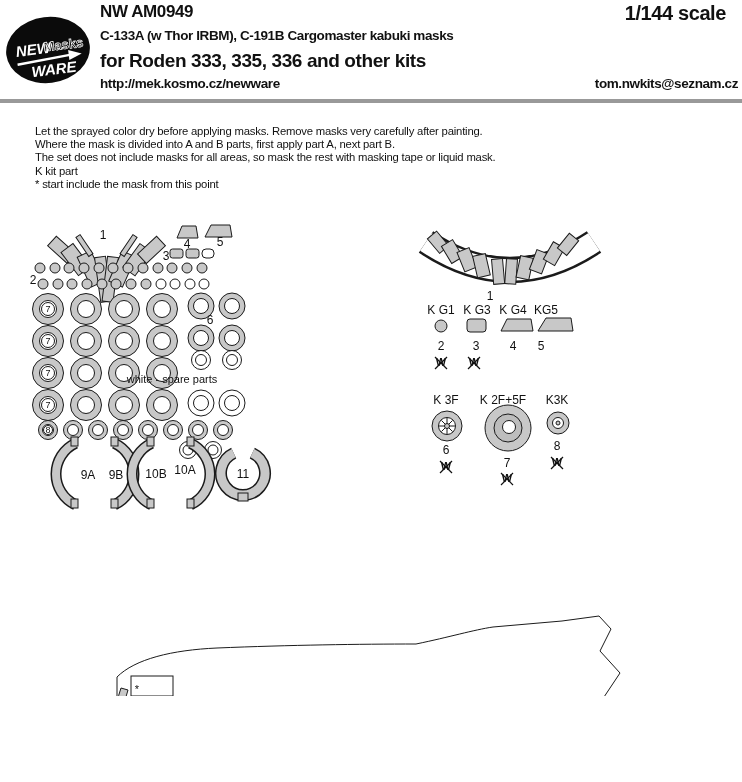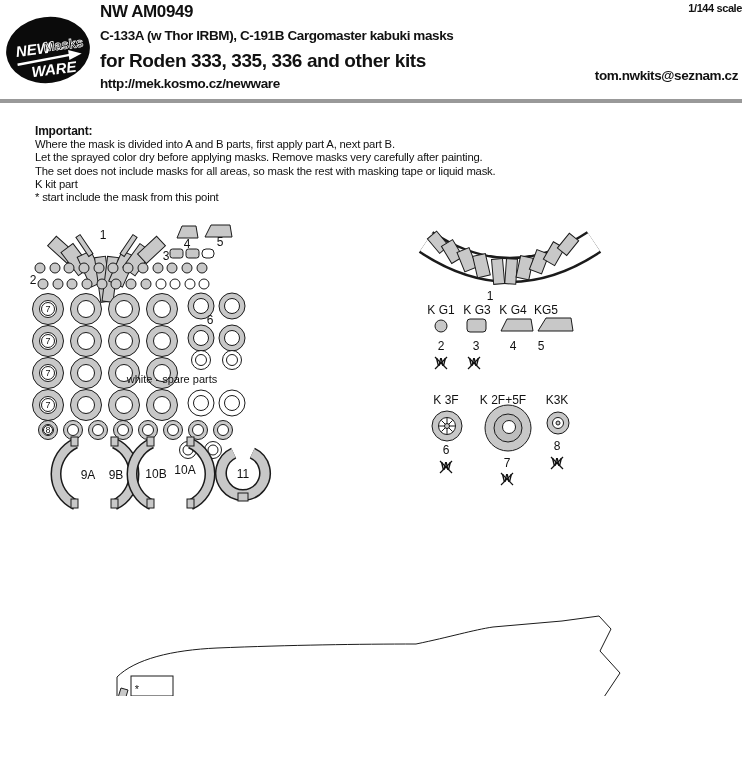--- a/index.html
+++ b/index.html
@@ -1,25 +1,25 @@
 <!DOCTYPE html>
 <html><head>
 <meta charset="utf-8">
 <style>
   html,body{margin:0;padding:0;background:#fff;}
   #page{position:relative;width:742px;height:696px;background:#fff;overflow:hidden;
         font-family:"Liberation Sans",sans-serif;color:#111;}
   .abs{position:absolute;}
   .hdr{font-weight:bold;letter-spacing:-0.4px;white-space:nowrap;}
   #code{left:100px;top:2px;font-size:17px;}
-  #scale{right:0;top:2px;font-size:11px;}
+  #scale{right:16px;top:2px;font-size:20px;}
   #title1{left:100px;top:28px;font-size:13.5px;}
   #title2{left:100px;top:50px;font-size:19px;}
   #url{left:100px;top:76px;font-size:13.5px;}
-  #email{right:4px;top:68px;font-size:13.5px;}
+  #email{right:4px;top:76px;font-size:13.5px;}
   #rule{left:0;top:99px;width:742px;height:4px;}
   #instructions{left:35px;top:125px;font-size:11.3px;line-height:13.2px;letter-spacing:-0.2px;width:690px;}
   #instructions .head{font-weight:bold;font-size:12px;}
   .nowet{position:relative;display:inline-block;font-weight:bold;padding:0 2px;}
   .nowet::after,.nowet::before{content:"";position:absolute;left:-1px;top:48%;width:115%;
         border-top:1.5px solid #111;}
   .nowet::after{transform:rotate(-62deg);}
   .nowet::before{transform:rotate(62deg);}
   svg{font-family:"Liberation Sans",sans-serif;}
   .gm{fill:#c8c8c8;stroke:#1b1b1b;stroke-width:1;}
@@ -51,23 +51,22 @@
       <ellipse cx="45" cy="38" rx="42" ry="33" fill="#0b0b0b"></ellipse>
       <text x="13" y="41" font-style="italic" font-weight="bold" font-size="15" fill="#fff">NEW</text>
       <text x="41" y="39" font-weight="bold" font-size="13" fill="#0b0b0b" stroke="#fff" stroke-width="0.7">Masks</text>
       <line x1="13" y1="49" x2="66" y2="45.5" stroke="#fff" stroke-width="2.5"></line>
       <polygon points="65,40.5 78,45.5 65,50.5" fill="#fff"></polygon>
       <text x="26" y="63" font-style="italic" font-weight="bold" font-size="15" fill="#fff">WARE</text>
     </g>
   </svg>
 
   <div class="abs" id="instructions">
-    <div class="head">Important:</div>
+    <div>Let the sprayed color dry before applying masks. Remove masks very carefully after painting.</div>
     <div>Where the mask is divided into A and B parts, first apply part A, next part B.</div>
-    <div>Let the sprayed color dry before applying masks. Remove masks very carefully after painting.</div>
     <div>The set does not include masks for all areas, so mask the rest with masking tape or liquid mask.</div>
     <div>K kit part</div>
     <div>* start include the mask from this point</div>
   </div>
 
   <svg class="abs" style="left:0;top:0;" width="742" height="782" viewBox="0 0 742 782">
     <defs>
       <path id="dBig" d="M-15.5,0a15.5,15.5 0 1,0 31,0a15.5,15.5 0 1,0 -31,0M-8.5,0a8.5,8.5 0 1,0 17,0a8.5,8.5 0 1,0 -17,0" fill-rule="evenodd"></path>
       <path id="dMed" d="M-13,0a13,13 0 1,0 26,0a13,13 0 1,0 -26,0M-7.5,0a7.5,7.5 0 1,0 15,0a7.5,7.5 0 1,0 -15,0" fill-rule="evenodd"></path>
       <path id="dSm" d="M-9.5,0a9.5,9.5 0 1,0 19,0a9.5,9.5 0 1,0 -19,0M-5.5,0a5.5,5.5 0 1,0 11,0a5.5,5.5 0 1,0 -11,0" fill-rule="evenodd"></path>

